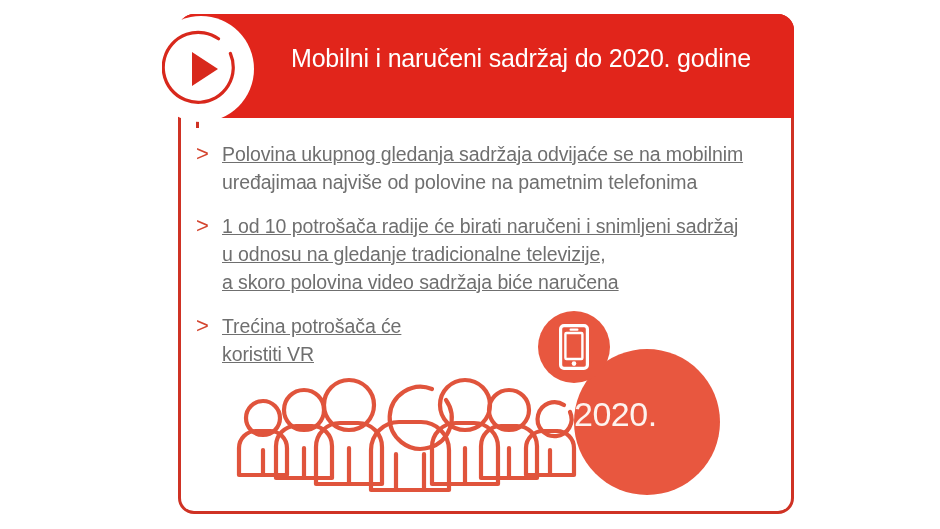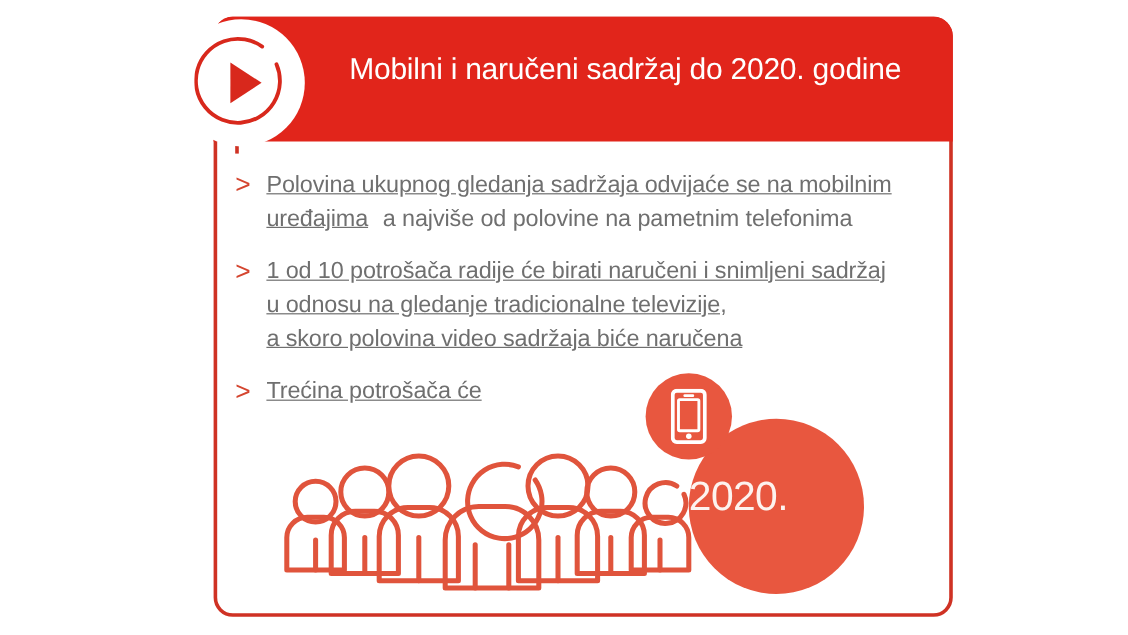--- a/index.html
+++ b/index.html
@@ -120,28 +120,26 @@
   .overlap-wrap {
     position: relative;
     white-space: nowrap;
     height: 28px;
   }
   .overlap-a {
     position: absolute;
     left: 0;
     top: 0;
     white-space: nowrap;
-    text-decoration: underline;
   }
   .overlap-b {
     position: absolute;
     left: 84px;
     top: 0;
     white-space: nowrap;
-    margin-left: 13px;
   }
 
   
   .big-circle {
     position: absolute;
     left: 574px;
     top: 349px;
     width: 146px;
     height: 146px;
     border-radius: 50%;
@@ -229,20 +227,21 @@
         <div class="line">1 od 10 potrošača radije će birati naručeni i snimljeni sadržaj</div>
         <div class="line">u odnosu na gledanje tradicionalne televizije,</div>
         <div class="line">a skoro polovina video sadržaja biće naručena</div>
       </div>
     </div>
 
     <div class="bullet">
       <span class="chev">&gt;</span>
       <div class="lines">
         <div class="line">Trećina potrošača će</div>
+        <div class="line">koristiti VR</div>
       </div>
     </div>
 
   </div>
 
   <div class="big-circle">
     <div class="circle-year">2020.</div>
   </div>
 
   <svg class="crowd" viewBox="0 0 344 122" width="344" height="122">

